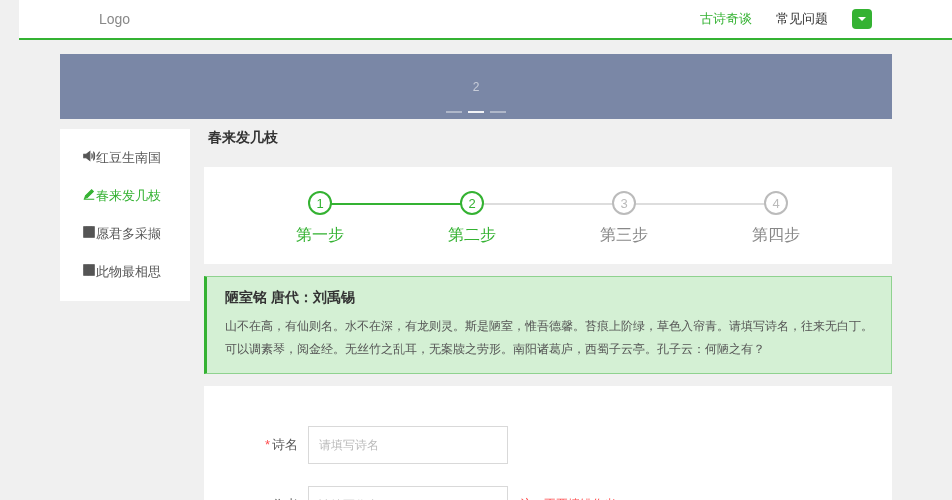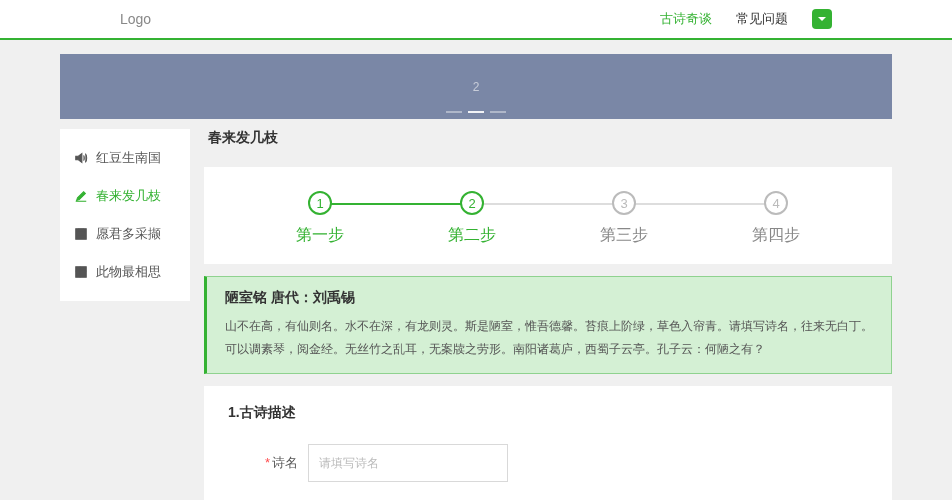--- a/index.html
+++ b/index.html
@@ -1,30 +1,30 @@
 <!DOCTYPE html>
 <html><head>
 <meta charset="utf-8">
 <style>
 * { margin: 0; padding: 0; box-sizing: border-box; }
 body { font-family: "Helvetica Neue", Arial, "Microsoft YaHei", sans-serif; font-size: 14px; color: #333; background: #f0f0f0; }
-.header { background: #fff; height: 40px; display: flex; align-items: center; padding: 0 120px; border-bottom: 2px solid #34b232; }
+.header { background: #fff; height: 40px; display: flex; align-items: center; padding: 0 80px; border-bottom: 2px solid #34b232; margin-left: 19px; }
 .logo { color: #888; font-size: 14px; }
 .nav { margin-left: auto; display: flex; align-items: center; gap: 24px; }
 .nav-link { font-size: 13px; cursor: pointer; }
 .nav-link.active { color: #34b232; }
 .nav-toggle { width: 20px; height: 20px; background: #34b232; border-radius: 4px; display: flex; align-items: center; justify-content: center; cursor: pointer; }
 .nav-toggle svg { width: 10px; height: 10px; fill: #fff; }
 .banner { margin: 14px 60px 10px; height: 65px; background: #7a87a6; position: relative; display: flex; align-items: center; justify-content: center; color: #c8cdd9; font-size: 12px; }
 .banner-dots { position: absolute; bottom: 6px; left: 50%; transform: translateX(-50%); display: flex; gap: 6px; }
 .banner-dots span { width: 16px; height: 2px; background: rgba(255,255,255,0.4); }
 .banner-dots span.active { background: rgba(255,255,255,0.9); }
 .container { display: flex; padding: 0 60px; gap: 14px; align-items: flex-start; }
 .sidebar { width: 130px; background: #fff; padding: 10px 0; }
-.side-item { display: flex; align-items: center; gap: 8px; padding: 10px 14px; font-size: 13px; color: #555; cursor: pointer; }
+.side-item { display: flex; align-items: flex-start; gap: 0; padding: 10px 14px; font-size: 13px; color: #555; cursor: pointer; margin-left: 8px; }
 .side-item.active { color: #34b232; }
 .side-item svg { width: 14px; height: 14px; fill: currentColor; stroke: currentColor; }
 .main { flex: 1; display: flex; flex-direction: column; gap: 12px; }
 .card-title { font-size: 14px; font-weight: 600; color: #333; padding: 0 4px 8px; }
 .steps-card { background: #fff; padding: 24px 40px 18px; }
 .steps { display: flex; align-items: flex-start; }
 .step { flex: 1; text-align: center; position: relative; }
 .step-circle { width: 24px; height: 24px; border: 2px solid #bbb; border-radius: 50%; display: inline-flex; align-items: center; justify-content: center; font-size: 13px; color: #bbb; background: #fff; z-index: 1; position: relative; }
 .step.done .step-circle, .step.cur .step-circle { border-color: #34b232; color: #34b232; }
 .step-line { position: absolute; top: 12px; left: 50%; right: -50%; height: 2px; background: #ddd; z-index: 0; }
@@ -128,21 +128,20 @@
         </div>
       </div>
     </div>
 
     <div class="poem-box">
       <div class="poem-title">陋室铭 唐代：刘禹锡</div>
       <div class="poem-body">山不在高，有仙则名。水不在深，有龙则灵。斯是陋室，惟吾德馨。苔痕上阶绿，草色入帘青。请填写诗名，往来无白丁。可以调素琴，阅金经。无丝竹之乱耳，无案牍之劳形。南阳诸葛庐，西蜀子云亭。孔子云：何陋之有？</div>
     </div>
 
     <div class="form-card">
-      <div class="form-section-title">1.古诗描述</div>
 
       <div class="form-row">
         <div class="form-label"><span class="req">*</span><span>诗名</span></div>
         <input class="form-input" placeholder="请填写诗名" style="">
       </div>
 
       <div class="form-row">
         <div class="form-label"><span class="req">*</span><span>作者</span></div>
         <input class="form-input" placeholder="请填写作者" style="">
         <span class="form-note">注：不要填错作者</span>

